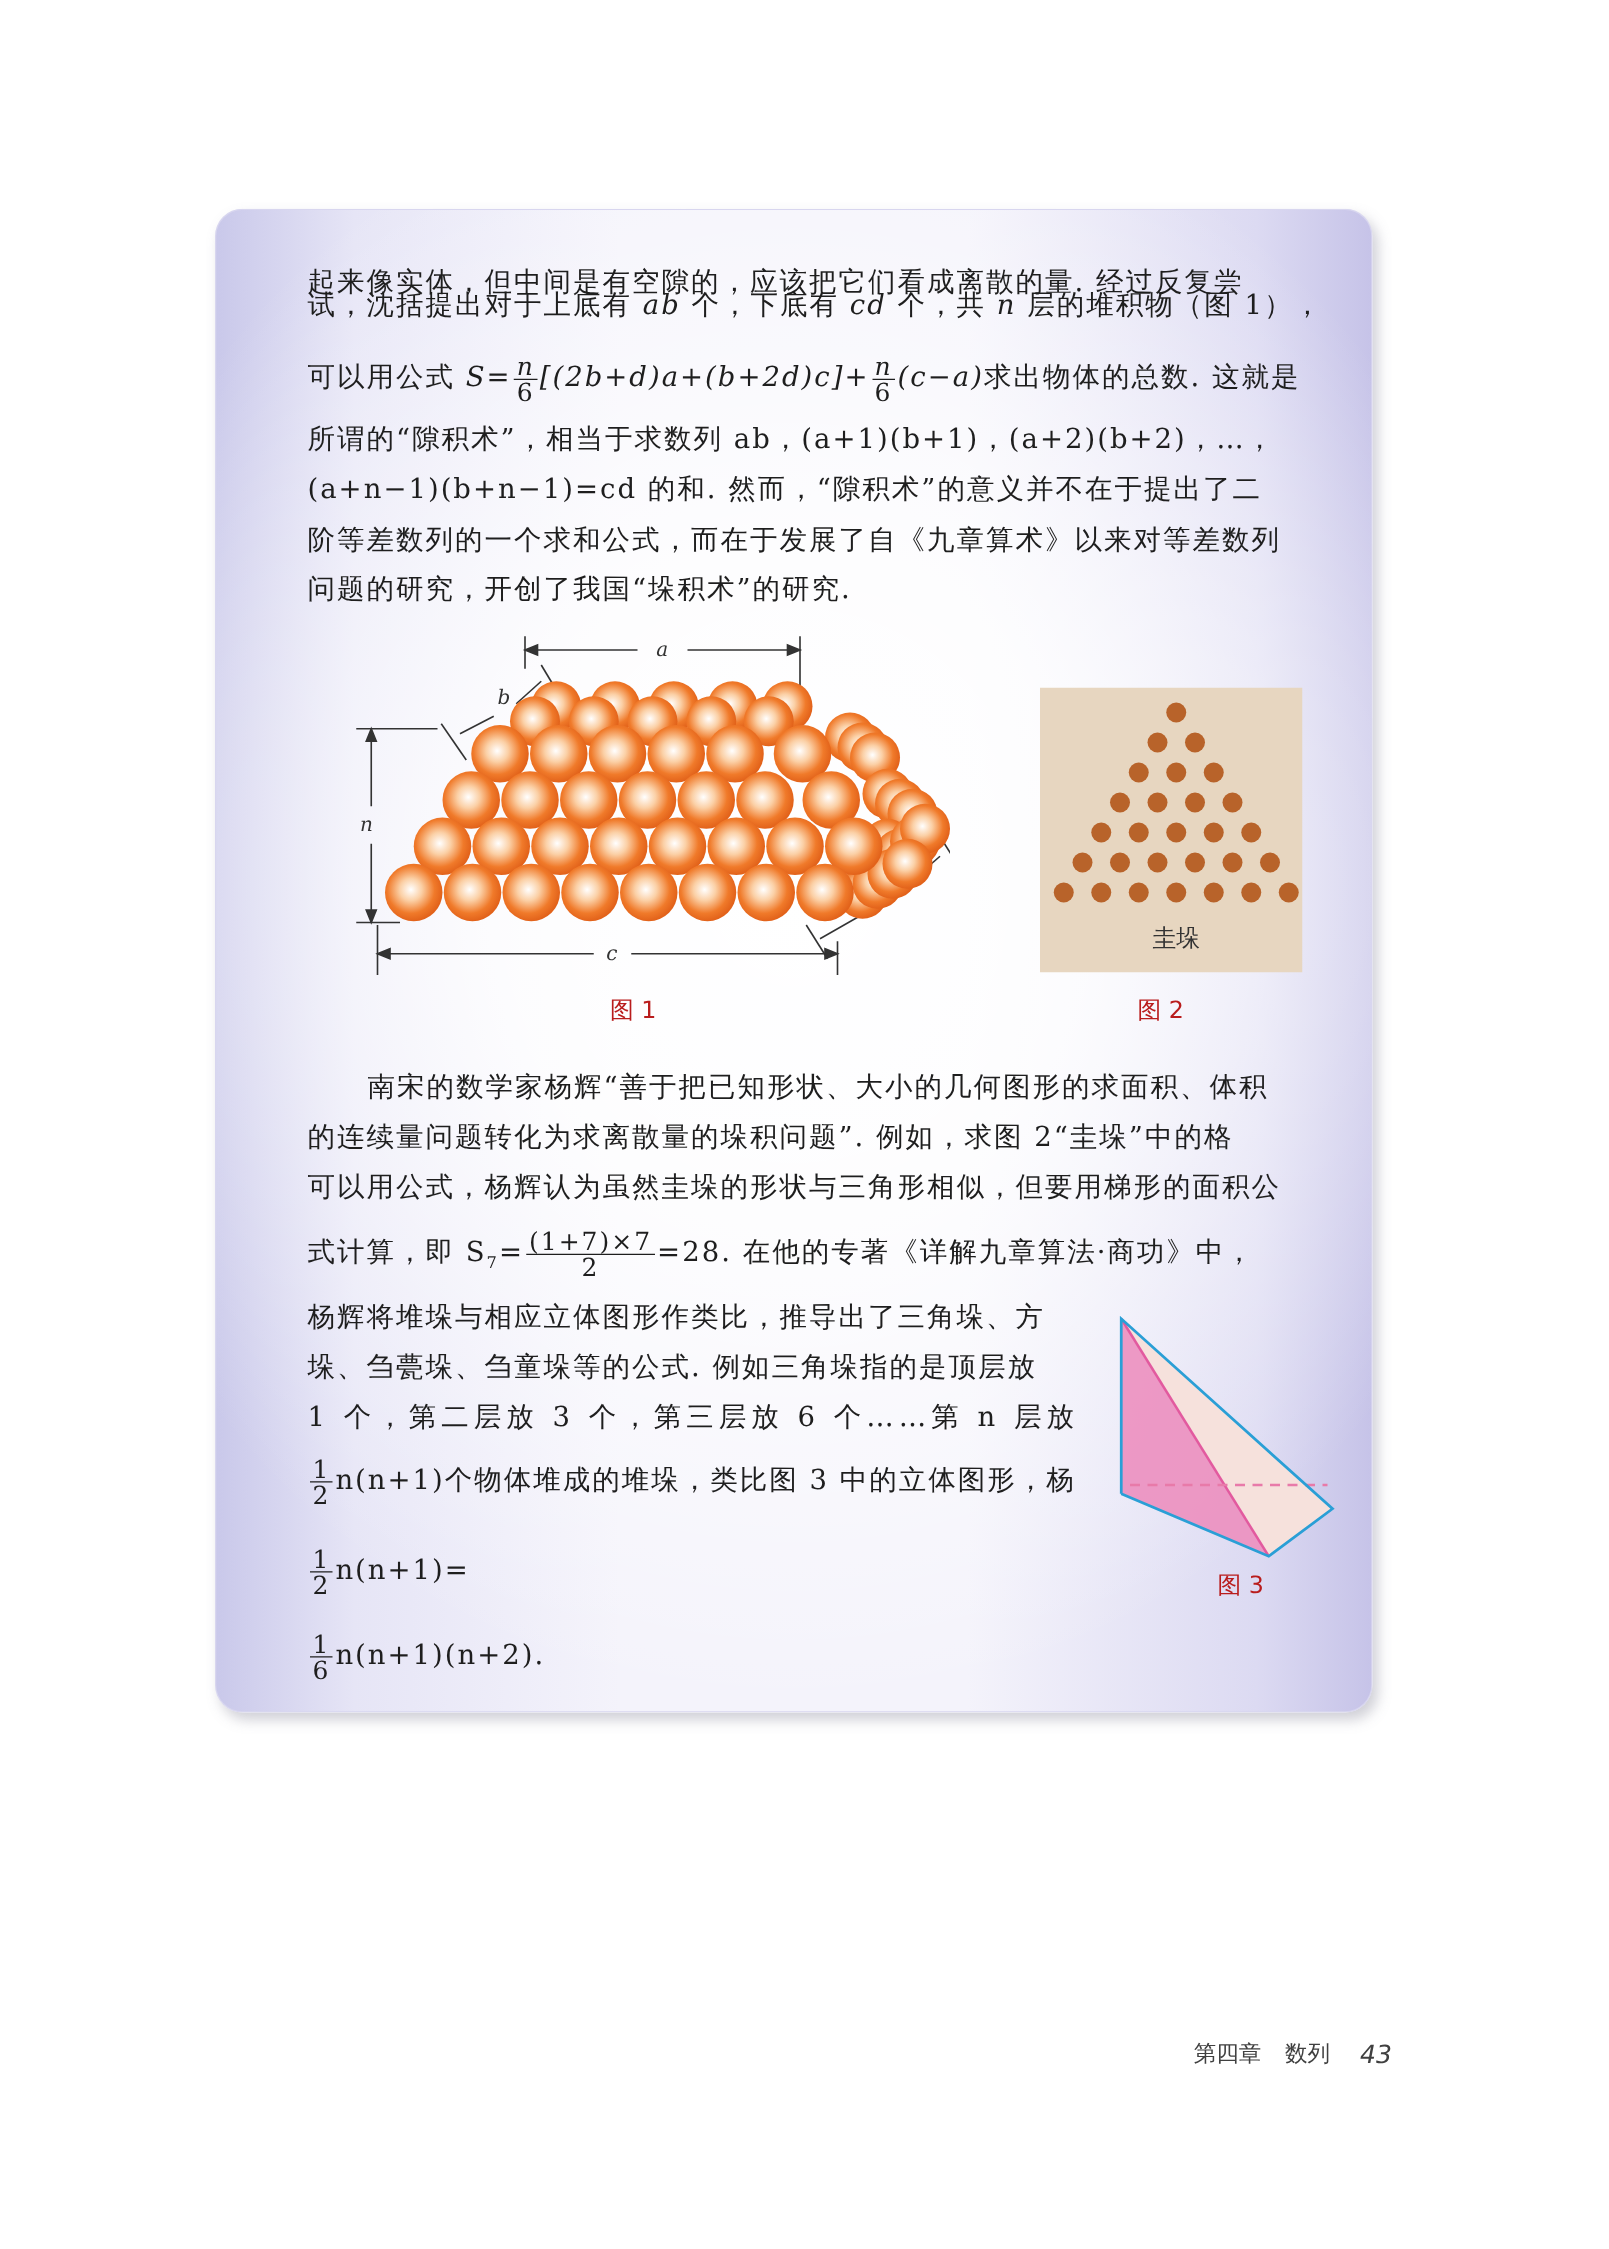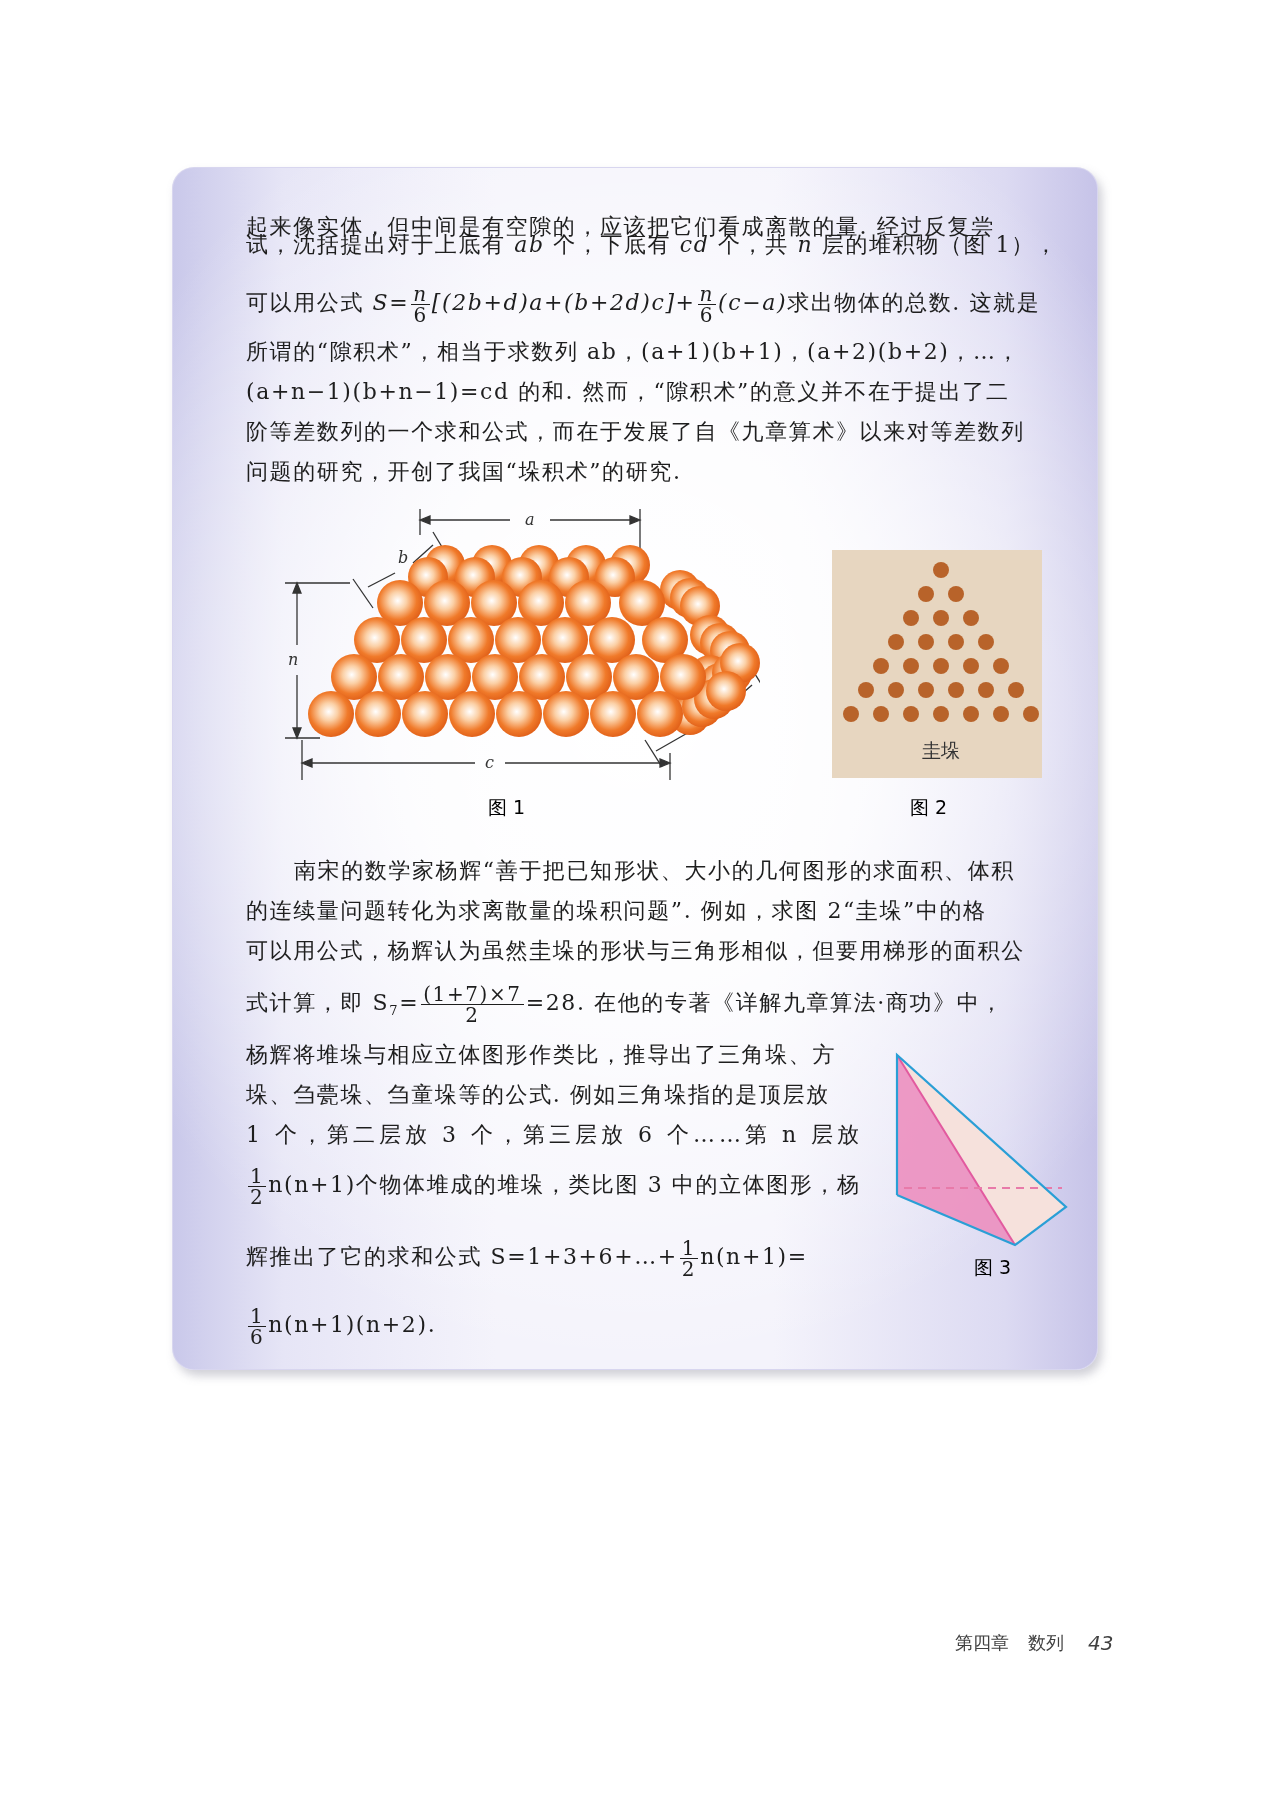--- a/index.html
+++ b/index.html
@@ -18,21 +18,21 @@
   .line {
     position:absolute; left:246px; width:814px; font-size:22px; line-height:30px;
     letter-spacing:1.6px; white-space:nowrap;
   }
   .indent { left:294px; }
   .math { font-style:italic; font-family:"DejaVu Serif", serif; }
   .frac { display:inline-block; vertical-align:middle; text-align:center; font-style:italic; line-height:20px; margin:0 2px; }
   .frac .num { display:block; border-bottom:1.5px solid #1e1e1e; padding:0 2px; font-size:20px; }
   .frac .den { display:block; font-size:20px; font-style:normal; }
   .frac.plain { font-style:normal; }
-  .caption { position:absolute; font-size:19px; color:#000000; font-family:"DejaVu Sans", sans-serif; }
+  .caption { position:absolute; font-size:19px; color:#b91c1c; font-family:"DejaVu Sans", sans-serif; }
   .footer { position:absolute; top:1631px; font-family:"DejaVu Sans", sans-serif; font-size:18px; color:#404040; }
   .footer .num { font-size:20px; }
   svg { position:absolute; }
 </style>
 </head>
 <body>
 
 <div class="panel"></div>
 
 <div class="line" style="top:190px;margin-top:22px;">起来像实体，但中间是有空隙的，应该把它们看成离散的量. 经过反复尝</div>
@@ -199,21 +199,21 @@
 <div class="caption" style="left:910px; top:795px;">图 2</div>
 
 <div class="line indent" style="top:856px; width:766px;">南宋的数学家杨辉“善于把已知形状、大小的几何图形的求面积、体积</div>
 <div class="line" style="top:896px;">的连续量问题转化为求离散量的垛积问题”. 例如，求图 2“圭垛”中的格</div>
 <div class="line" style="top:936px;">可以用公式，杨辉认为虽然圭垛的形状与三角形相似，但要用梯形的面积公</div>
 <div class="line" style="top:978px; line-height:50px;"><span>式计算，即 S</span><sub style="font-size:13px;">7</sub><span>=</span><span class="frac plain"><span class="num">(1+7)×7</span><span class="den">2</span></span><span>=28. 在他的专著《详解九章算法·商功》中，</span></div>
 <div class="line" style="top:1040px; width:640px;">杨辉将堆垛与相应立体图形作类比，推导出了三角垛、方</div>
 <div class="line" style="top:1080px; width:640px;">垛、刍甍垛、刍童垛等的公式. 例如三角垛指的是顶层放</div>
 <div class="line" style="top:1120px; width:640px; letter-spacing:4px;">1 个，第二层放 3 个，第三层放 6 个……第 n 层放</div>
 <div class="line" style="top:1160px; line-height:50px;"><span class="frac plain"><span class="num">1</span><span class="den">2</span></span><span>n(n+1)个物体堆成的堆垛，类比图 3 中的立体图形，杨</span></div>
-<div class="line" style="top:1232px; line-height:50px;"><span>辉推出了它的求和公式 S=1+3+6+…+</span><span class="frac plain"><span class="num">1</span><span class="den">2</span></span><span>n(n+1)=</span></div>
+<div class="line" style="top:1232px; line-height:50px;"><span class="frac plain"><span class="num">1</span><span class="den">2</span></span><span>n(n+1)=</span></div>
 <div class="line" style="top:1300px; line-height:50px;"><span class="frac plain"><span class="num">1</span><span class="den">6</span></span><span>n(n+1)(n+2).</span></div>
 
 <svg style="left:890px; top:1045px;" width="180" height="210" viewBox="0 0 180 210">
   <polygon points="7,10 176,162 125,200" fill="#f6e1dc"></polygon>
   <polygon points="7,10 125,200 7,150" fill="#ec8fbf" opacity="0.9"></polygon>
   <line x1="7" y1="10" x2="125" y2="200" stroke="#e25a9f" stroke-width="2"></line>
   <line x1="14" y1="143" x2="172" y2="143" stroke="#e87aa9" stroke-width="2" stroke-dasharray="8,6"></line>
   <polyline points="7,150 7,10 176,162 125,200 7,150" fill="none" stroke="#2a9fd6" stroke-width="2.2"></polyline>
 </svg>
 <div class="caption" style="left:974px; top:1255px;">图 3</div>

